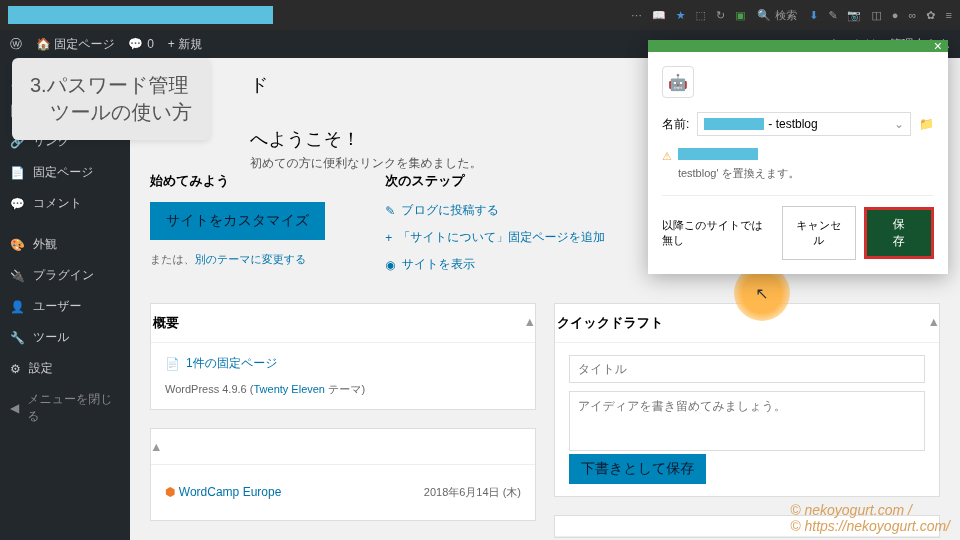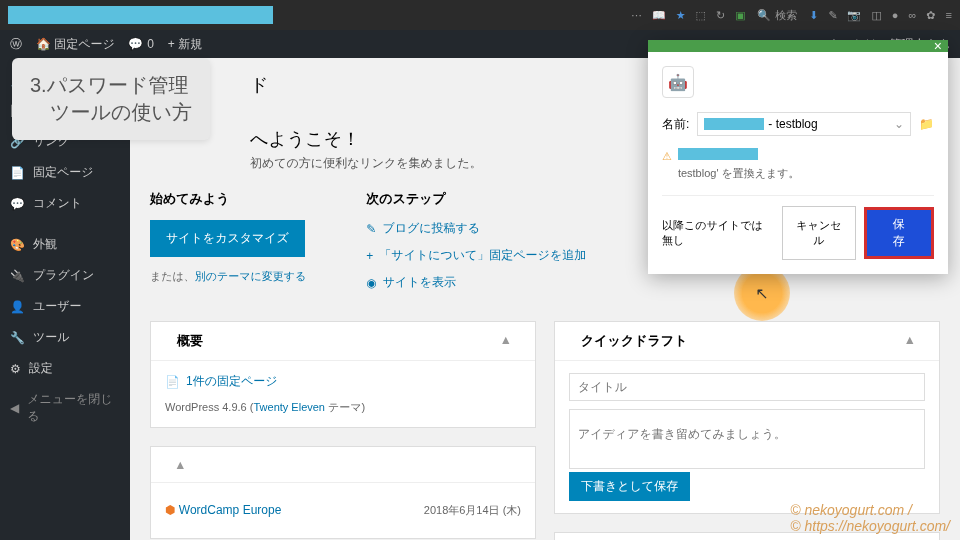--- a/index.html
+++ b/index.html
@@ -9,53 +9,53 @@
 .browser-icons{display:flex;gap:10px;align-items:center}
 .browser-icons span{color:#999;cursor:pointer}
 .search-box{display:flex;align-items:center;gap:4px;margin:0 12px;color:#999}
 .wp-bar{height:28px;background:#23282d;display:flex;align-items:center;padding:0 10px;color:#ccc;font-size:12px;gap:14px}
 .wp-bar-right{margin-left:auto}
 .main{display:flex;height:calc(540px - 58px)}
 .sidebar{width:130px;background:#23282d;color:#ccc;font-size:12px;padding-top:6px}
 .sidebar-item{padding:7px 10px;display:flex;align-items:center;gap:8px;cursor:pointer}
 .content{flex:1;padding:15px 20px;overflow:auto;position:relative}
 .welcome-title{font-size:18px;margin-bottom:4px}
-.welcome-sub{font-size:12px;color:#555;margin-bottom:18px}
+.welcome-sub{font-size:12px;color:#555;}
 .cols{display:flex;gap:60px;margin-bottom:20px}
 .col h3{font-size:13px;margin-bottom:12px}
-.btn-primary{background:#0085ba;color:#ffffff;border:none;padding:10px 16px;font-size:12px;cursor:pointer}
+.btn-primary{background:#0085ba;color:#0f172a;border:none;padding:10px 16px;font-size:14px;cursor:pointer}
 .link{color:#0073aa;font-size:12px;cursor:pointer;display:flex;align-items:center;gap:6px;margin-bottom:10px}
 .or-text{font-size:11px;color:#666;margin-top:12px}
 .panel{background:#fff;border:1px solid #ddd;margin-bottom:18px}
-.panel-head{padding:10px 26px;font-size:13px;font-weight:bold;border-bottom:1px solid #eee;display:flex;justify-content:space-between}
+.panel-head{padding:10px 2px;font-size:13px;font-weight:bold;border-bottom:1px solid #eee;display:flex;justify-content:space-between}
 .panel-body{padding:12px 14px;font-size:12px}
 .panel-row{display:flex;gap:18px}
 .panel-row .panel{flex:1}
 .input{width:100%;border:1px solid #ddd;padding:6px 8px;font-size:12px;margin-bottom:8px}
-.textarea{width:100%;border:1px solid #ddd;padding:16px 8px;font-size:12px;height:60px;resize:none}
+.textarea{width:100%;border:1px solid #ddd;padding:6px 8px;font-size:12px;height:60px;resize:none}
 .event-item{display:flex;justify-content:space-between;padding:8px 0;font-size:12px}
 .event-title{color:#0073aa}
 .event-date{color:#666;font-size:11px}
 .tutorial-box{position:absolute;top:58px;left:12px;background:#e8e8e8;border-radius:6px;padding:14px 18px;font-size:20px;color:#555;z-index:5;box-shadow:0 2px 6px rgba(0,0,0,0.1)}
 .popup{position:absolute;top:40px;right:12px;width:300px;background:#fff;box-shadow:0 4px 20px rgba(0,0,0,0.3);z-index:10}
 .popup-bar{height:12px;background:#4a9d4a;position:relative}
 .popup-close{position:absolute;right:6px;top:-2px;color:#fff;cursor:pointer;font-size:14px}
 .popup-body{padding:14px}
 .popup-head{display:flex;align-items:center;gap:10px;margin-bottom:14px}
 .rf-icon{width:32px;height:32px;background:#fff;border:1px solid #ddd;border-radius:4px;display:flex;align-items:center;justify-content:center;font-size:16px}
 .popup-title{font-size:12px}
 .popup-row{display:flex;align-items:center;gap:8px;font-size:12px;margin-bottom:12px}
 .popup-input{flex:1;border:1px solid #ddd;padding:4px 6px;display:flex;align-items:center;gap:4px}
 .redact{background:#5bc0de;height:12px;display:inline-block}
 .warn-row{display:flex;gap:6px;font-size:11px;color:#666;margin-bottom:14px;line-height:1.5}
 .warn-icon{color:#f0ad4e}
 .popup-actions{display:flex;align-items:center;gap:8px;font-size:11px;border-top:1px solid #eee;padding-top:10px}
 .popup-actions .spacer{flex:1}
 .btn-cancel{background:#fff;border:1px solid #ccc;padding:11px 12px;cursor:pointer;font-size:11px}
-.btn-save{background:#1d4ed8;color:#fff;border:3px solid #d32f2f;padding:6px 22px;cursor:pointer;font-size:12px}
+.btn-save{background:#14532d;color:#fff;border:3px solid #d32f2f;padding:6px 22px;cursor:pointer;font-size:12px}
 .highlight-circle{position:absolute;top:265px;right:170px;width:56px;height:56px;border-radius:50%;background:radial-gradient(circle,#ffb84d 0%,#ffb84d 50%,rgba(255,184,77,0.3) 80%,transparent 100%);z-index:8;display:flex;align-items:center;justify-content:center}
 .cursor{font-size:16px;color:#333}
 .watermark{position:absolute;bottom:6px;right:10px;color:#d9a05b;font-size:14px;font-style:italic;z-index:20}
 .caret{color:#999}
 </style>
 </head>
 <body>
 
 <div class="browser-bar">
   <div class="url-area"></div>

